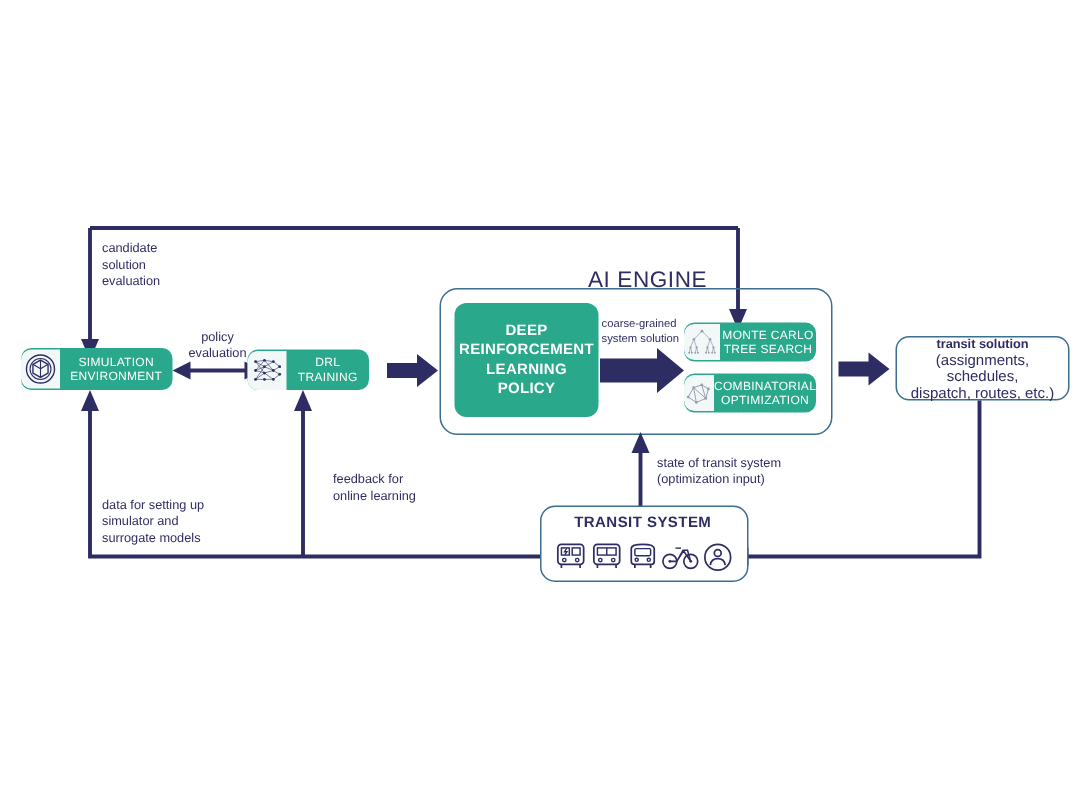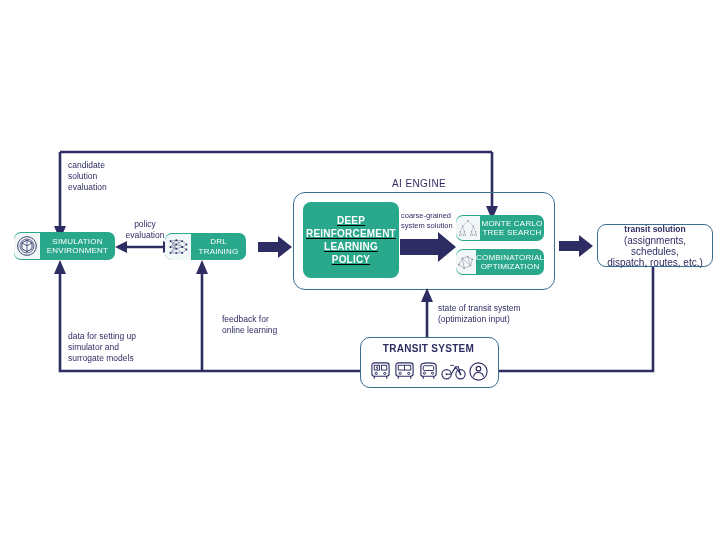--- a/index.html
+++ b/index.html
@@ -2,26 +2,26 @@
 <html><head>
 <meta charset="utf-8">
 <style>
   html,body{margin:0;padding:0;background:#ffffff;}
   body{width:720px;height:541px;font-family:"Liberation Sans", sans-serif;}
   #stage{position:relative;width:720px;height:541px;overflow:hidden;background:#fff;}
   .lbl{position:absolute;color:#2e2d63;font-size:8.5px;line-height:11px;white-space:pre-line;}
   .card{position:absolute;border-radius:7px;background:#2aa88b;display:flex;align-items:center;}
   .card .txt{color:#ffffff;font-weight:normal;font-size:8px;line-height:9.5px;letter-spacing:.2px;text-align:center;flex:1;white-space:pre-line;}
   .card .ico{width:26px;height:26px;background:#f2f7f8;border-radius:7px 0 0 7px;display:flex;align-items:center;justify-content:center;margin-left:0;}
-  .bigbox{position:absolute;background:#2aa88b;border-radius:8px;display:flex;align-items:center;justify-content:center;text-decoration:underline;}
+  .bigbox{position:absolute;background:#2aa88b;border-radius:8px;display:flex;align-items:center;justify-content:center;}
   .bigbox .txt{color:#fff;font-weight:bold;font-size:10px;line-height:13px;text-align:center;white-space:pre-line;letter-spacing:.2px;}
   .outline{position:absolute;border:1.6px solid #3c6e8f;border-radius:12px;background:transparent;}
   .outline-navy{position:absolute;border:1.6px solid #2e2d63;border-radius:10px;background:#fff;}
   svg{display:block;overflow:visible;}
-  .engine-title{position:absolute;color:#2e2d63;font-size:10px;letter-spacing:.4px;text-align:center;}
+  .engine-title{position:absolute;color:#2e2d63;font-size:15px;letter-spacing:.4px;text-align:center;}
   .tsys-title{position:absolute;color:#2e2d63;font-size:10px;font-weight:bold;letter-spacing:.3px;}
   .sol-box{position:absolute;border:1.5px solid #3c6e8f;border-radius:9px;background:#fff;padding:5px 6px;box-sizing:border-box;}
   .sol-box .t1{color:#2e2d63;font-weight:bold;font-size:8.5px;line-height:11px;}
   .sol-box .t2{color:#2e2d63;font-size:10px;line-height:11px;white-space:pre-line;text-align:center;}
 </style>
 </head>
 <body>
 
 <div id="stage">
 

